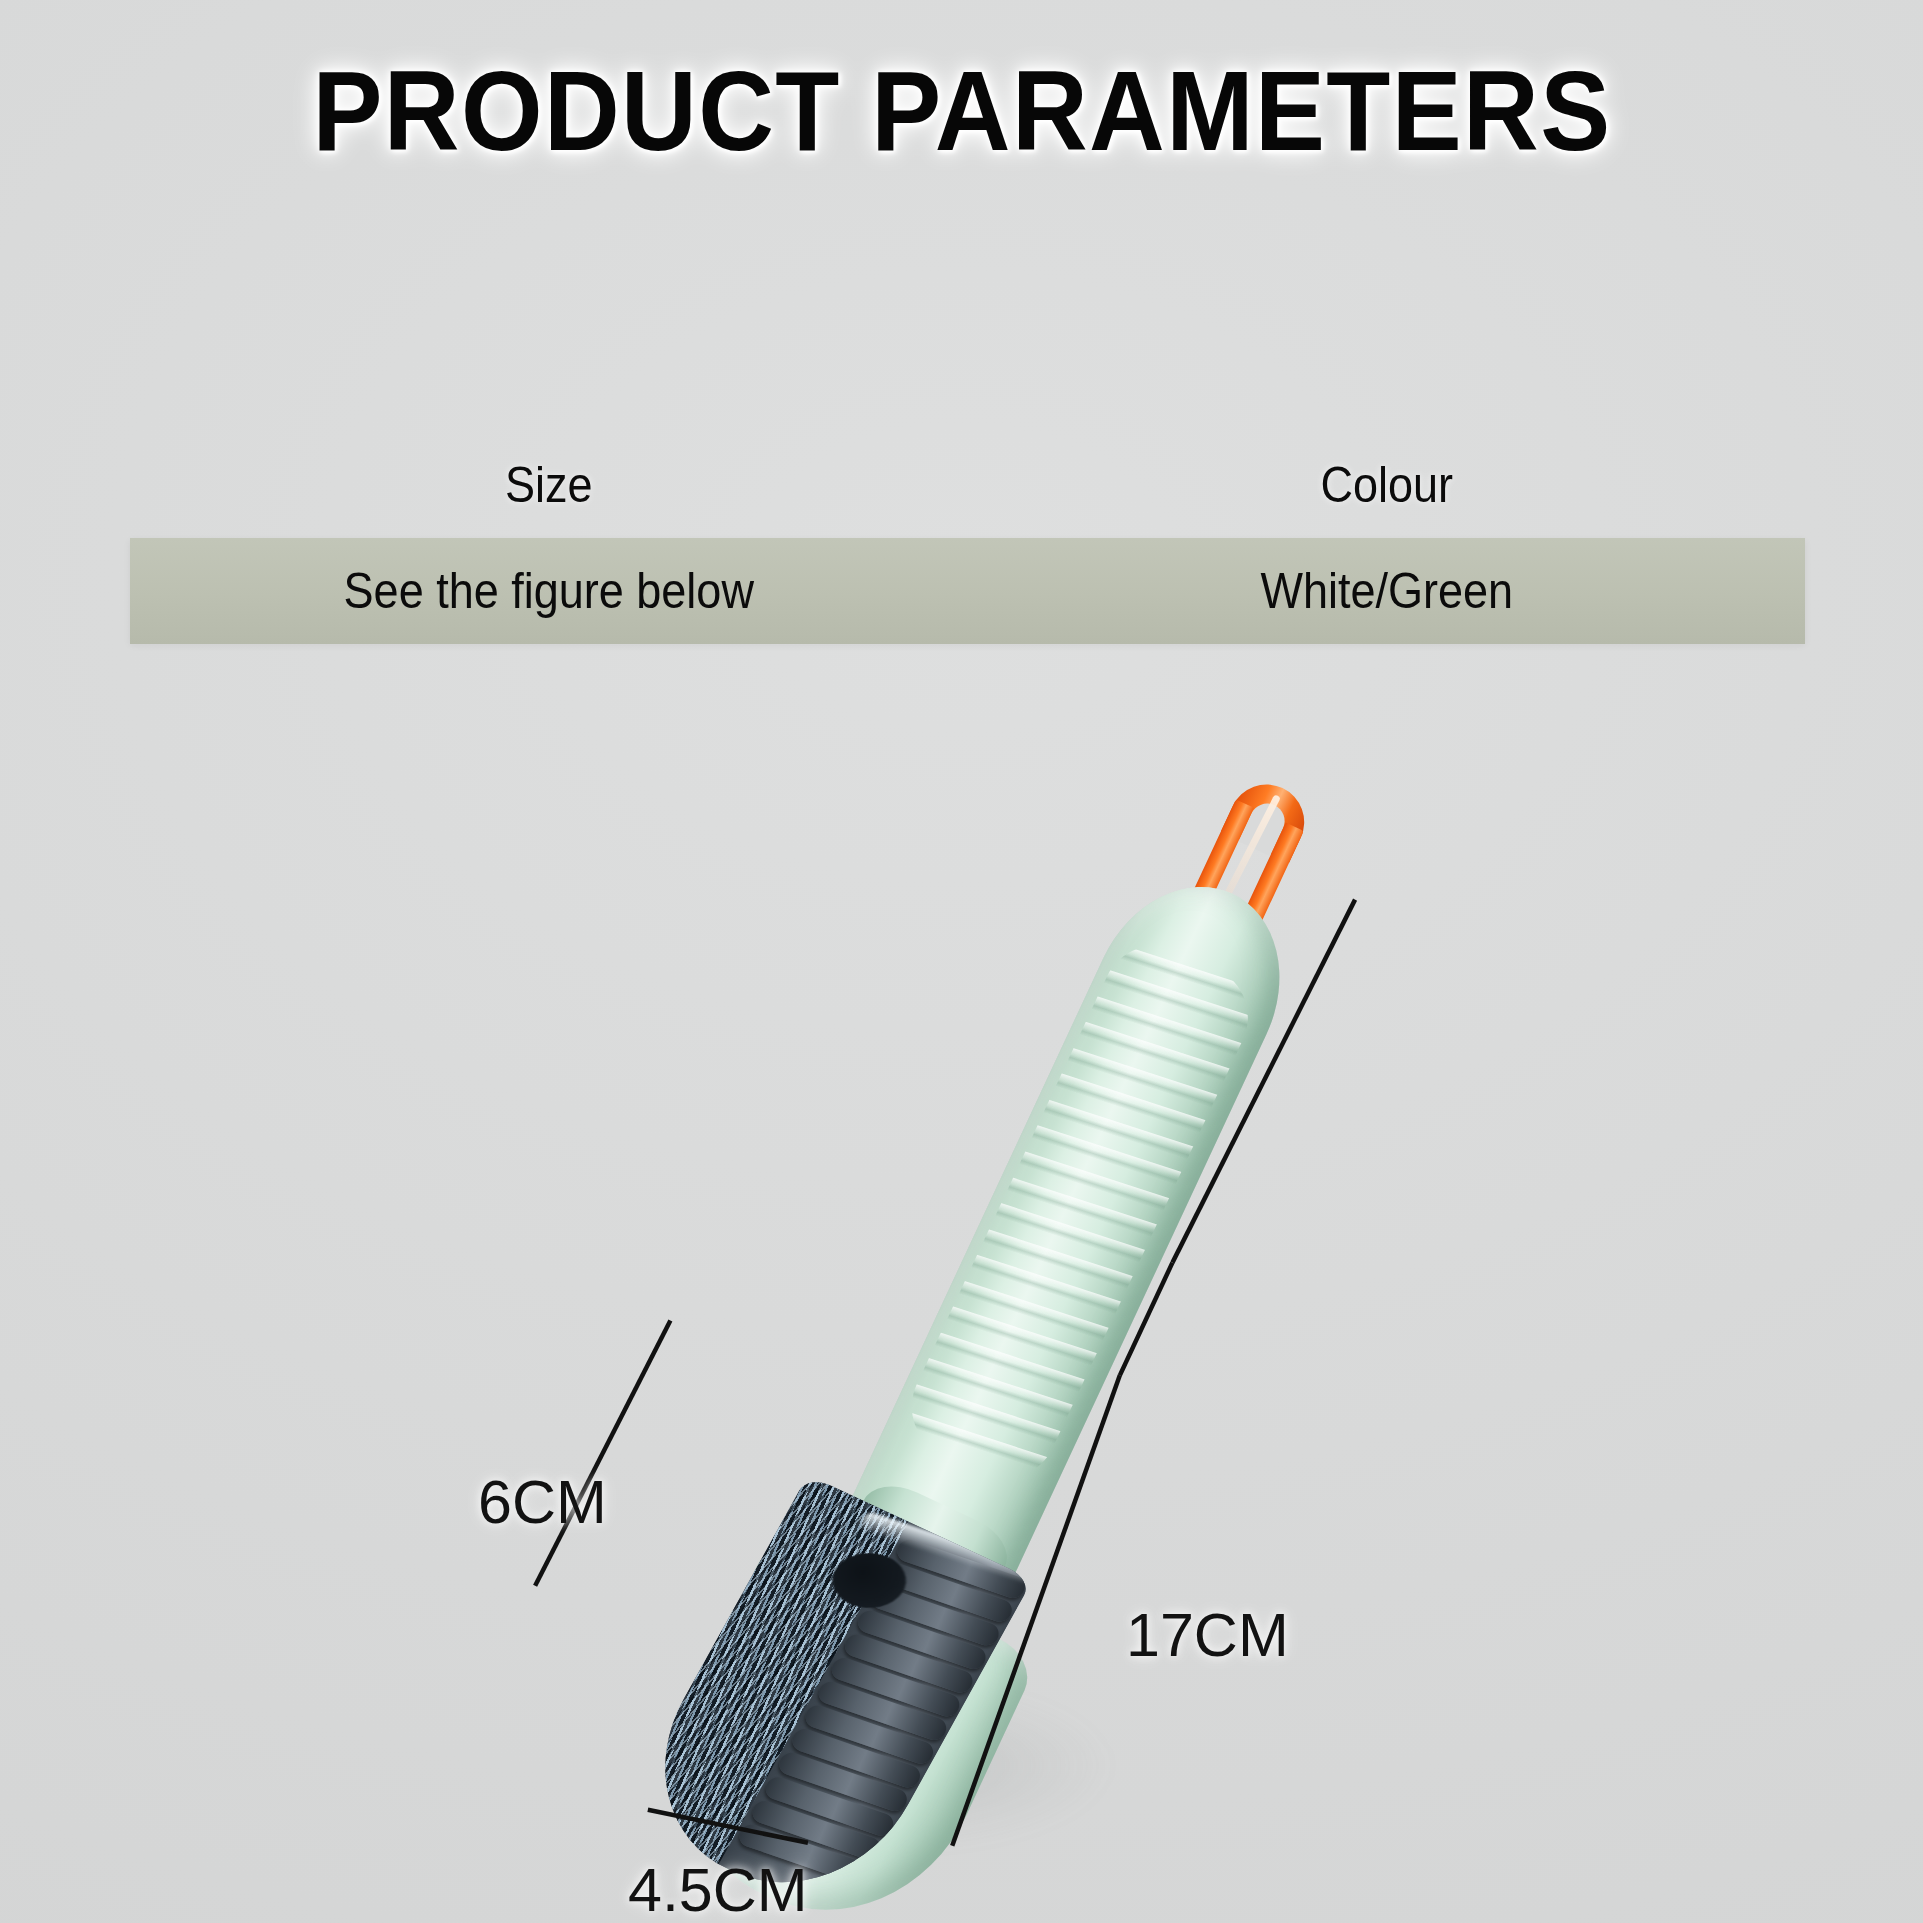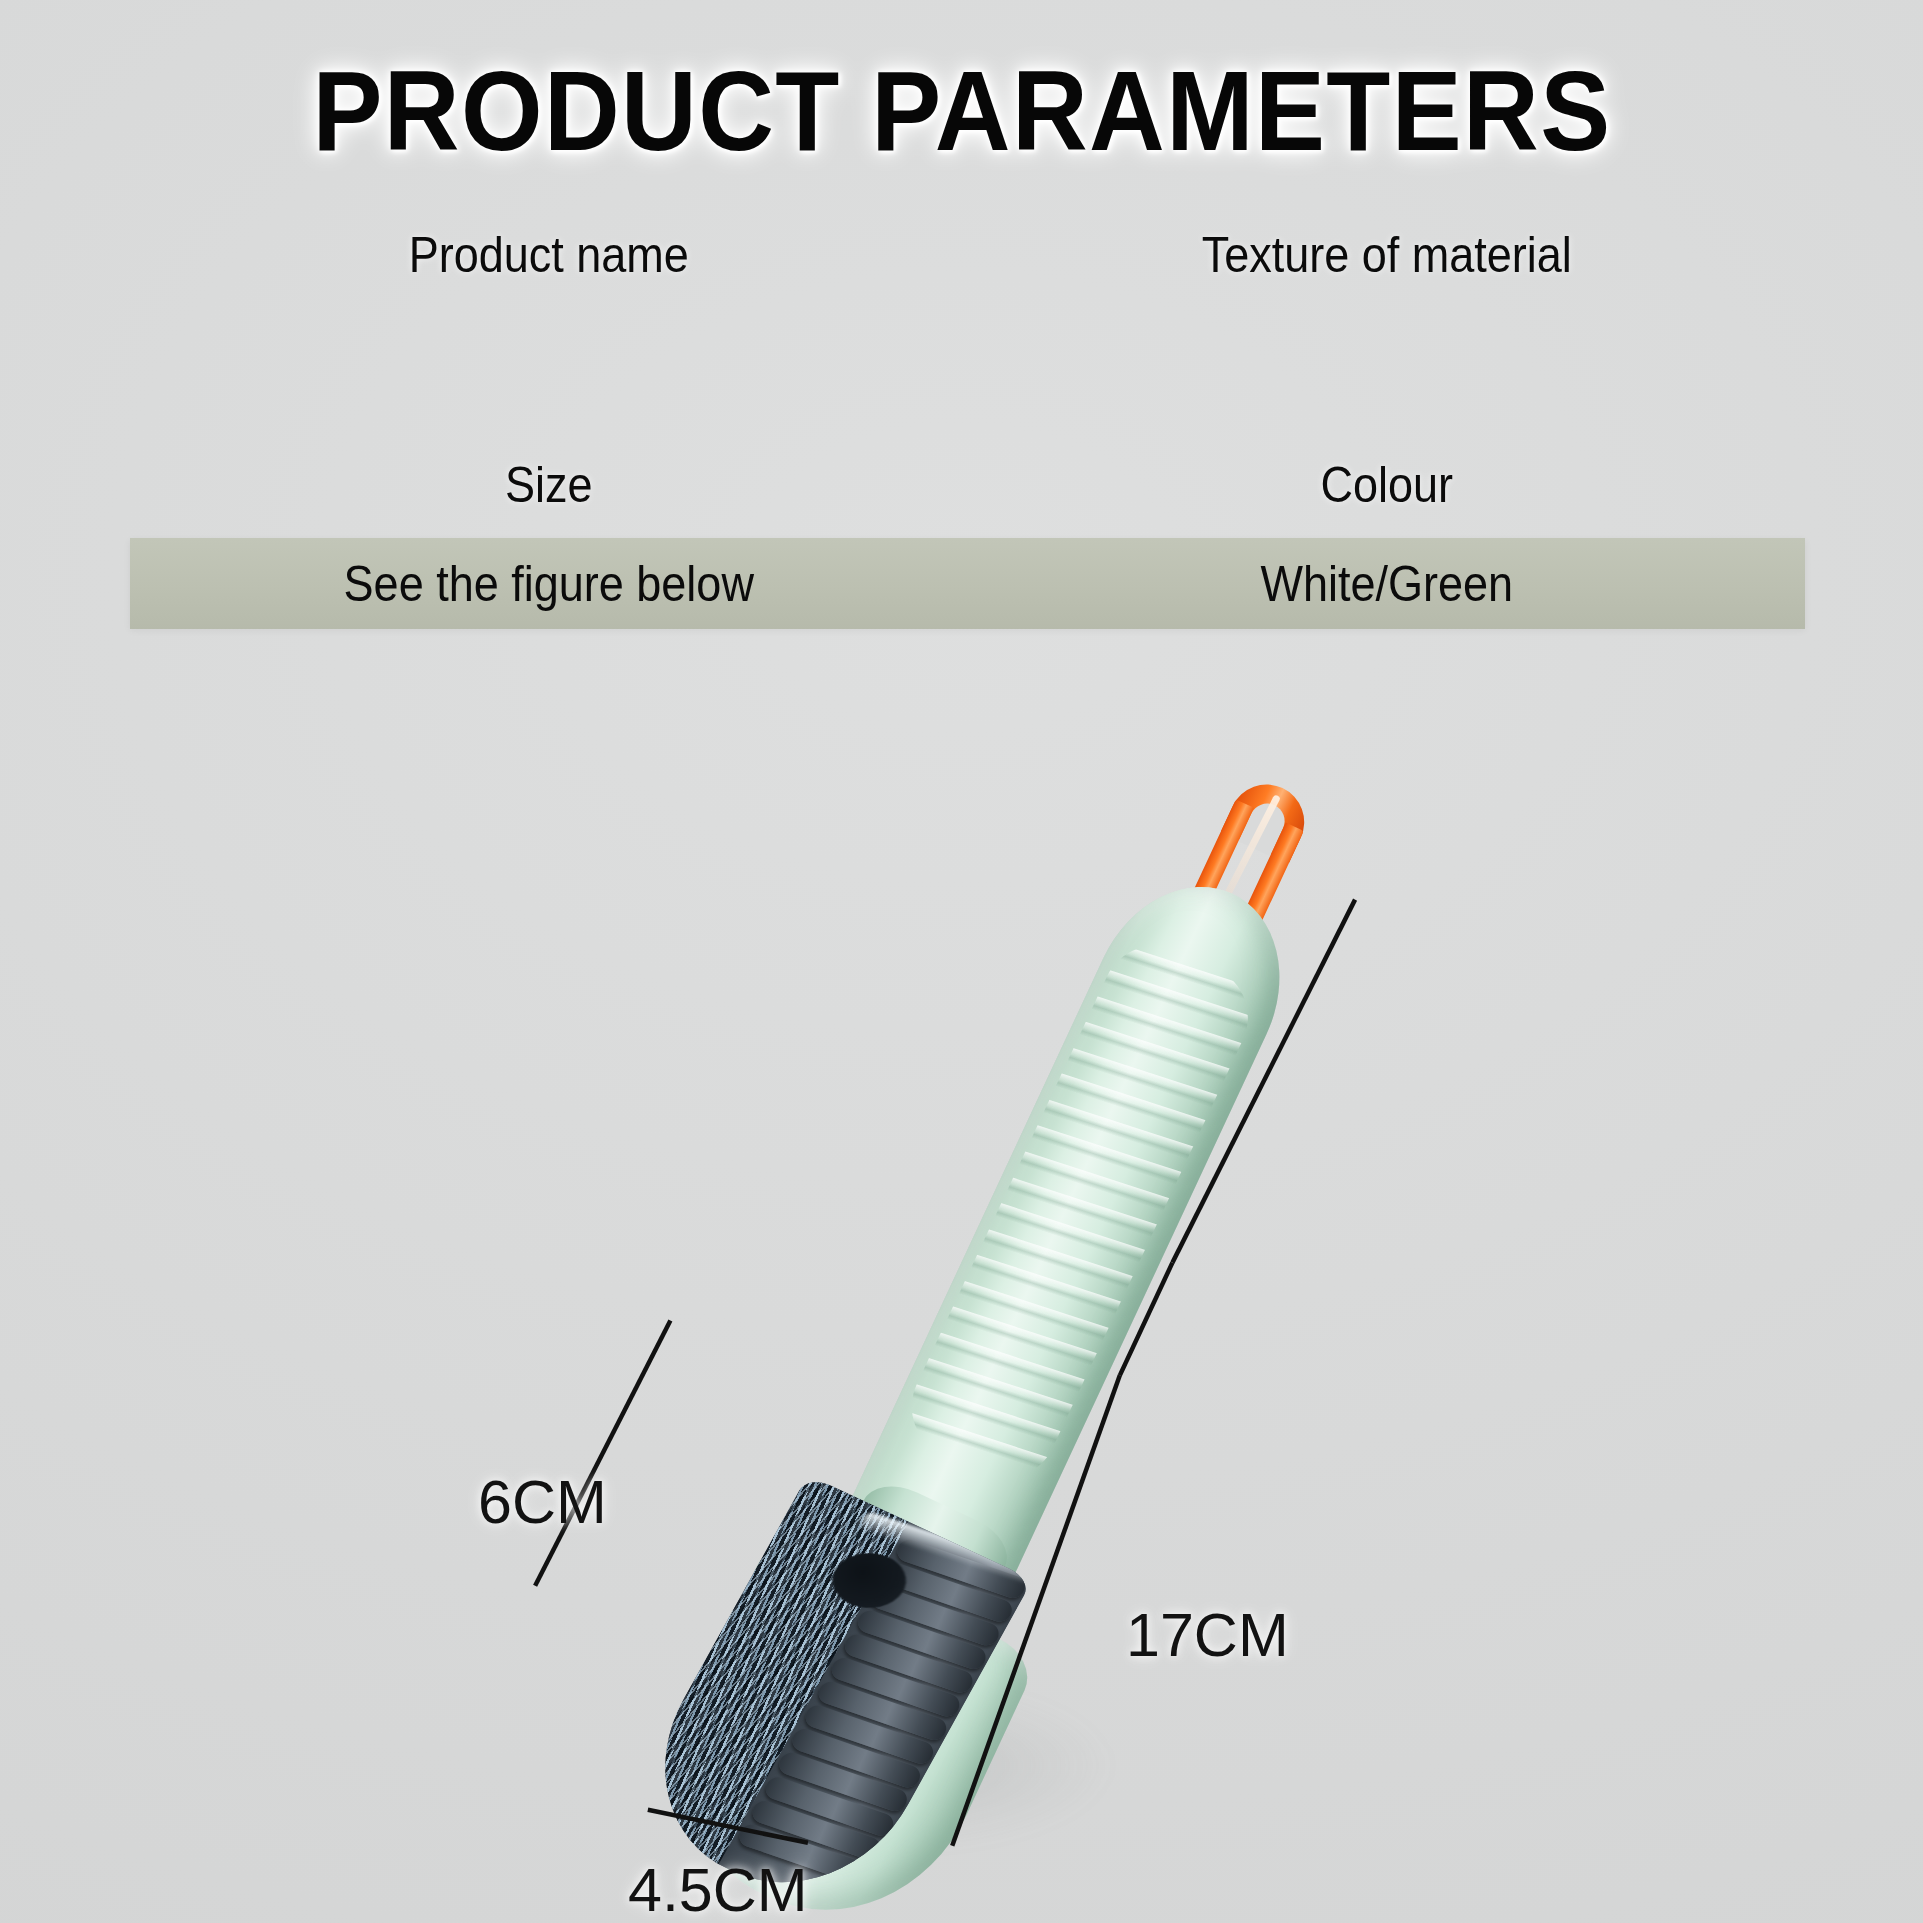--- a/index.html
+++ b/index.html
@@ -55,21 +55,21 @@
     color:#0b0b0b;
     transform:scaleX(0.90);
     white-space:nowrap;
     line-height:1;
   }
   .cell.hdr { text-shadow:0 0 7.5px rgba(255,255,255,.75); }
 
   #hdr1 { top:230px; }
   #band1 { top:304px; height:111px; }
   #hdr2 { top:460px; }
-  #band2 { top:538px; height:91px; }
+  #band2 { top:538px; height:106px; }
 
   
   #stage { position:absolute; top:646px; left:0; width:1924px; height:1278px; }
 
   
   .prod-shadow {
     position:absolute;
     left:586px; top:1653px; width:616px; height:225px;
     background:radial-gradient(ellipse 50% 50% at 50% 50%, rgba(120,125,125,.20) 0%, rgba(120,125,125,0) 70%);
     filter:blur(13.5px);
@@ -241,24 +241,20 @@
 </style>
 </head>
 <body>
 
 <div id="page">
 
   <div id="title">PRODUCT PARAMETERS</div>
 
   <div id="table">
 
-    <div class="hdr-row" id="hdr1">
-      <div class="cell hdr">Product name</div>
-      <div class="cell hdr">Texture of material</div>
-    </div>
 
 
     <div class="hdr-row" id="hdr2">
       <div class="cell hdr">Size</div>
       <div class="cell hdr">Colour</div>
     </div>
 
     <div class="band" id="band2">
       <div class="cell">See the figure below</div>
       <div class="cell">White/Green</div>

